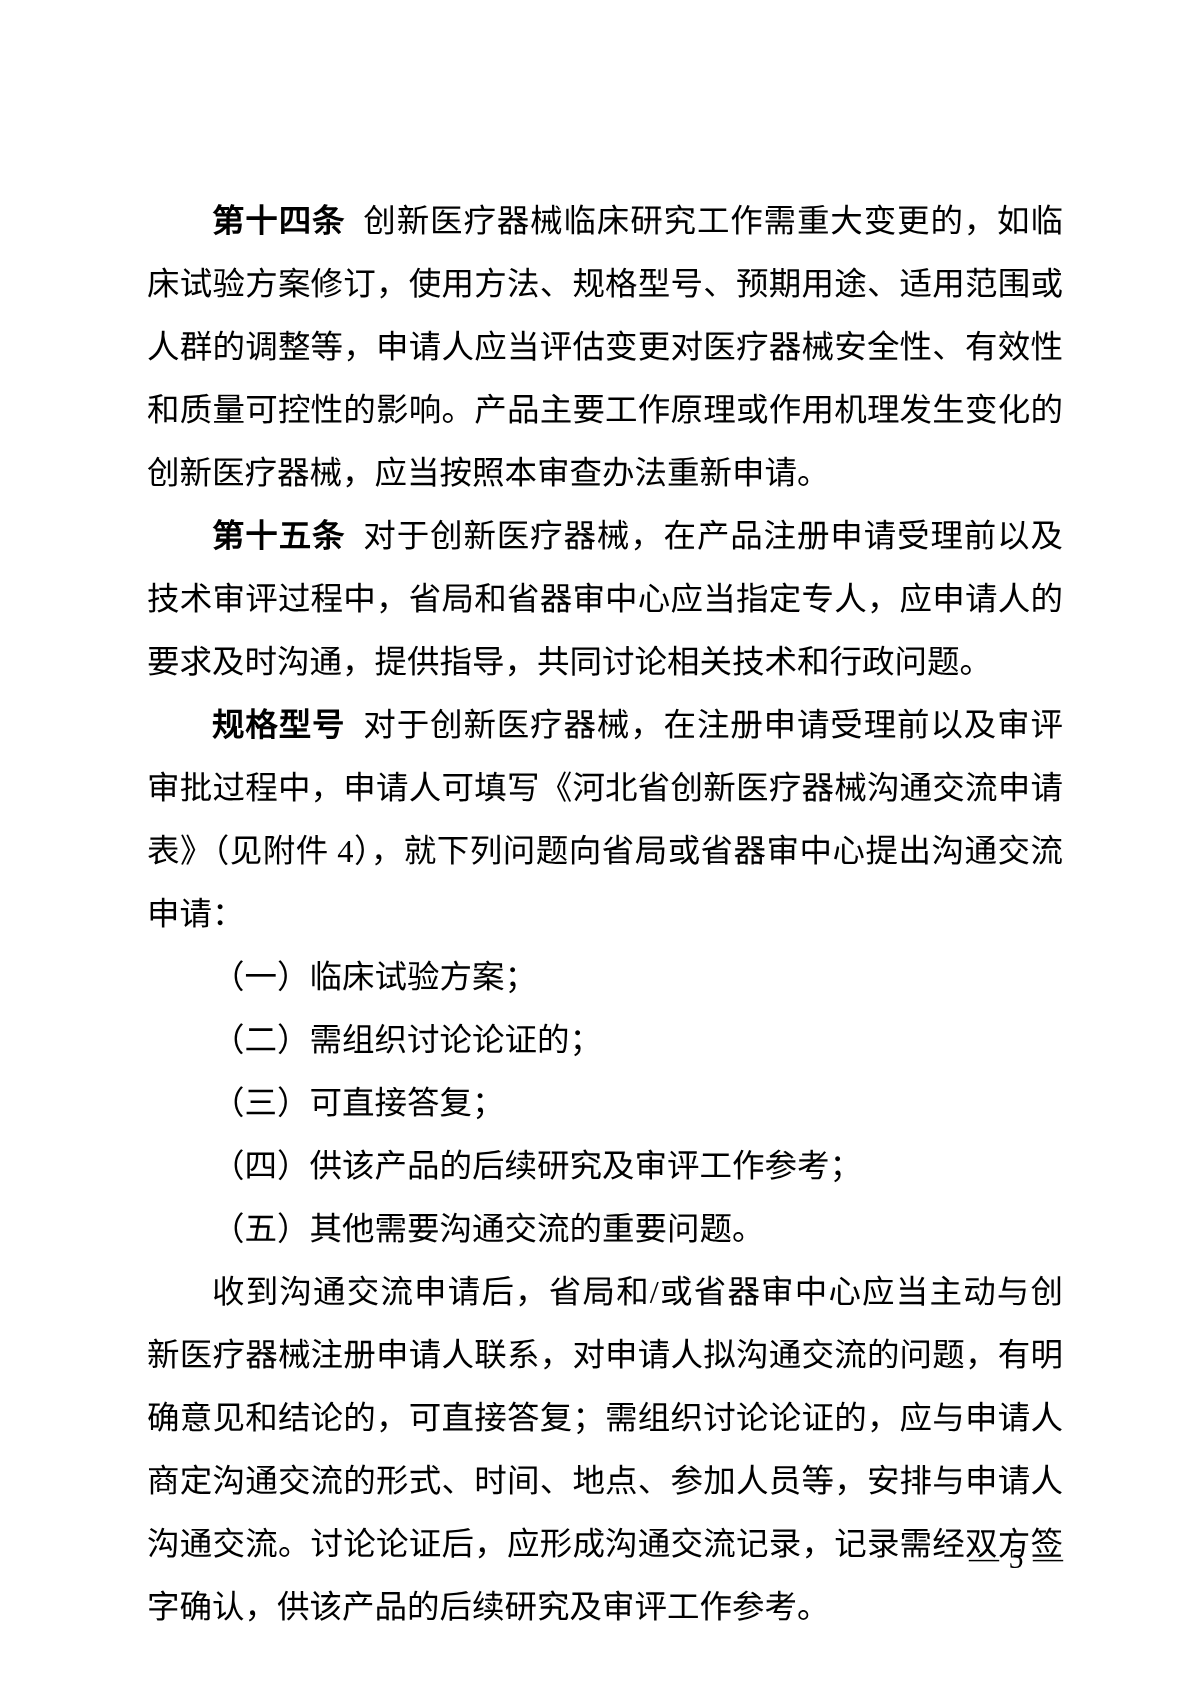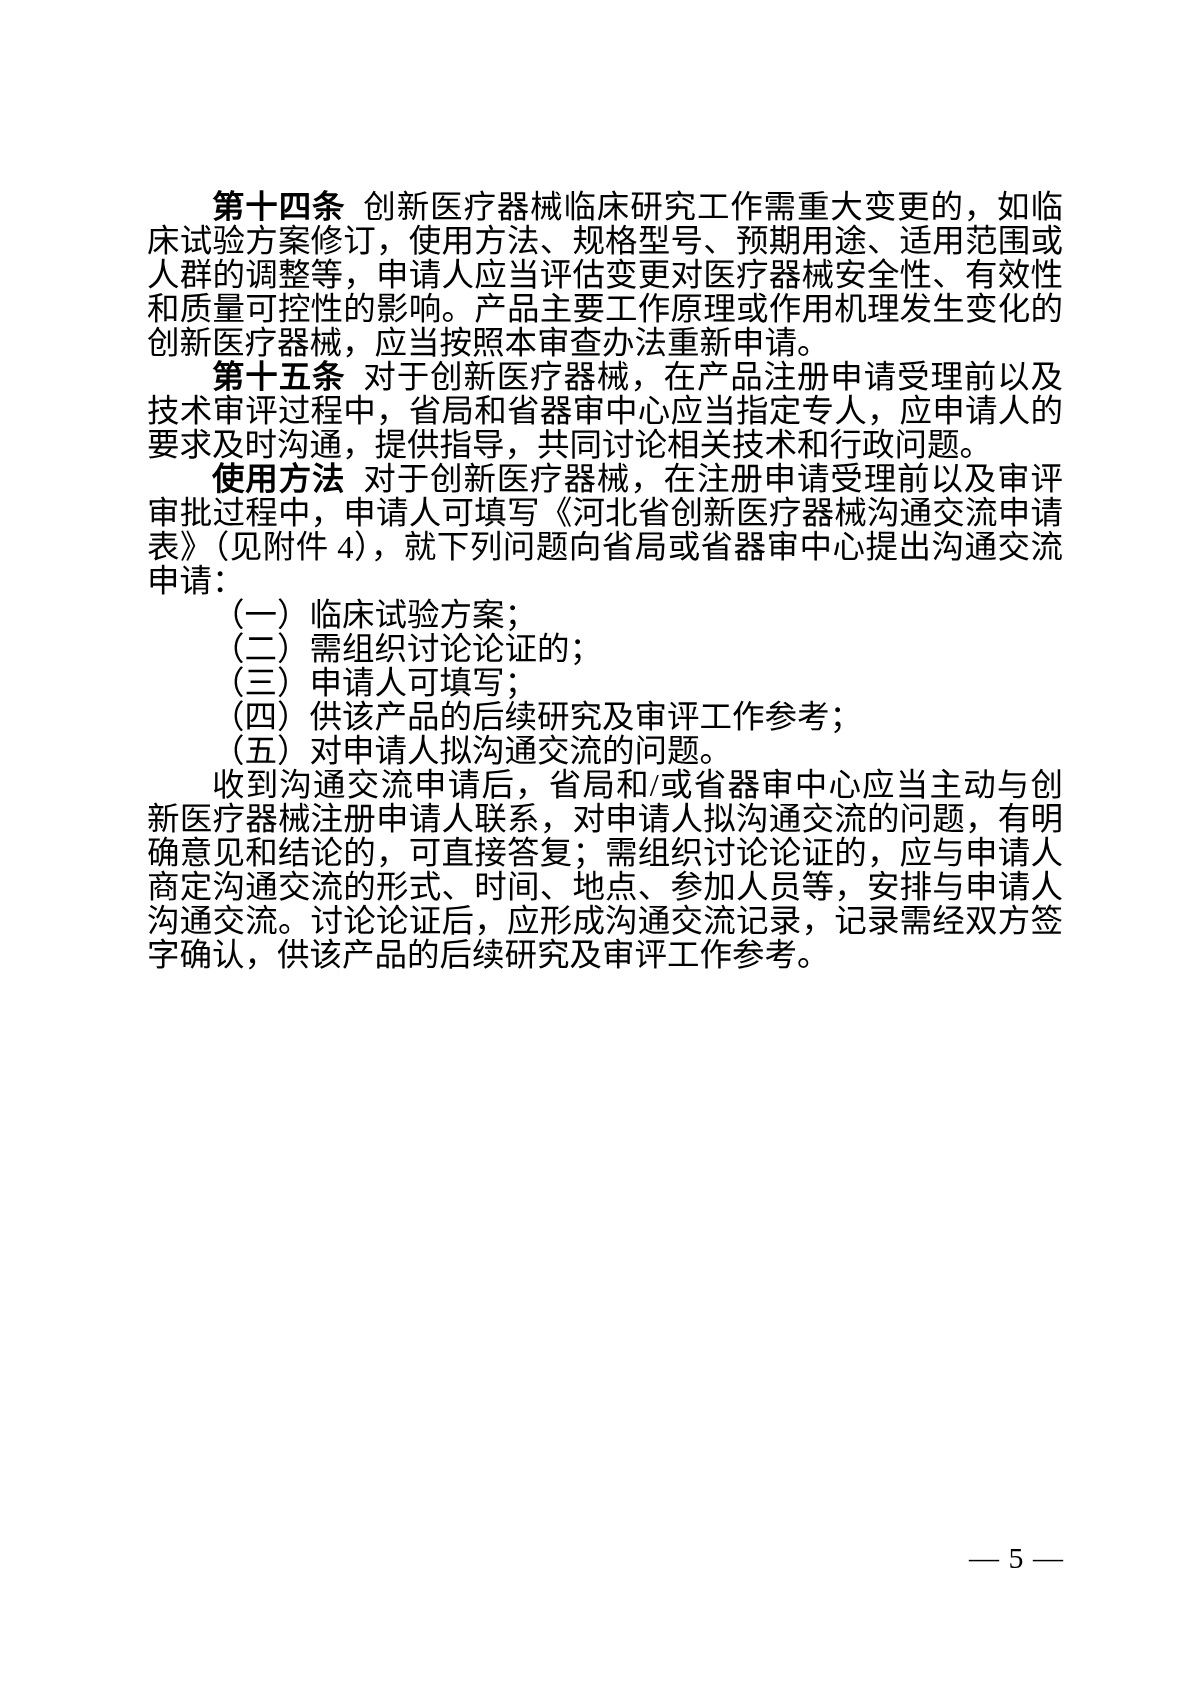--- a/index.html
+++ b/index.html
@@ -19,21 +19,21 @@
   .content {
     position: absolute;
     left: 147px;
     top: 190px;
     width: 916px;
   }
   .para {
     margin: 0;
     padding: 0;
     font-size: 32.5px;
-    line-height: 34px;
+    line-height: 63px;
     text-align: justify;
     text-indent: 2em;
     color: #000000;
     letter-spacing: 0;
     word-break: normal;
     overflow-wrap: break-word;
   }
   .article-head {
     font-weight: 700;
     font-family: "Liberation Sans", sans-serif;
@@ -59,41 +59,41 @@
 
     <p class="para">
       <span class="article-head">第十四条</span><span>创新医疗器械临床研究工作需重大变更的，如临床试验方案修订，使用方法、规格型号、预期用途、适用范围或人群的调整等，申请人应当评估变更对医疗器械安全性、有效性和质量可控性的影响。产品主要工作原理或作用机理发生变化的创新医疗器械，应当按照本审查办法重新申请。</span>
     </p>
 
     <p class="para">
       <span class="article-head">第十五条</span><span>对于创新医疗器械，在产品注册申请受理前以及技术审评过程中，省局和省器审中心应当指定专人，应申请人的要求及时沟通，提供指导，共同讨论相关技术和行政问题。</span>
     </p>
 
     <p class="para">
-      <span class="article-head">使用方法</span><span>对于创新医疗器械，在注册申请受理前以及审评审批过程中，申请人可填写《河北省创新医疗器械沟通交流申请表》（见附件 4），就下列问题向省局或省器审中心提出沟通交流申请：</span>
+      <span class="article-head">规格型号</span><span>对于创新医疗器械，在注册申请受理前以及审评审批过程中，申请人可填写《河北省创新医疗器械沟通交流申请表》（见附件 4），就下列问题向省局或省器审中心提出沟通交流申请：</span>
     </p>
 
     <p class="para">
       <span>（一）临床试验方案；</span>
     </p>
 
     <p class="para">
       <span>（二）需组织讨论论证的；</span>
     </p>
 
     <p class="para">
-      <span>（三）申请人可填写；</span>
+      <span>（三）可直接答复；</span>
     </p>
 
     <p class="para">
       <span>（四）供该产品的后续研究及审评工作参考；</span>
     </p>
 
     <p class="para">
-      <span>（五）对申请人拟沟通交流的问题。</span>
+      <span>（五）其他需要沟通交流的重要问题。</span>
     </p>
 
     <p class="para">
       <span>收到沟通交流申请后，省局和/或省器审中心应当主动与创新医疗器械注册申请人联系，对申请人拟沟通交流的问题，有明确意见和结论的，可直接答复；需组织讨论论证的，应与申请人商定沟通交流的形式、时间、地点、参加人员等，安排与申请人沟通交流。讨论论证后，应形成沟通交流记录，记录需经双方签字确认，供该产品的后续研究及审评工作参考。</span>
     </p>
 
   </main>
 
   <div class="page-number">— 5 —</div>
 

